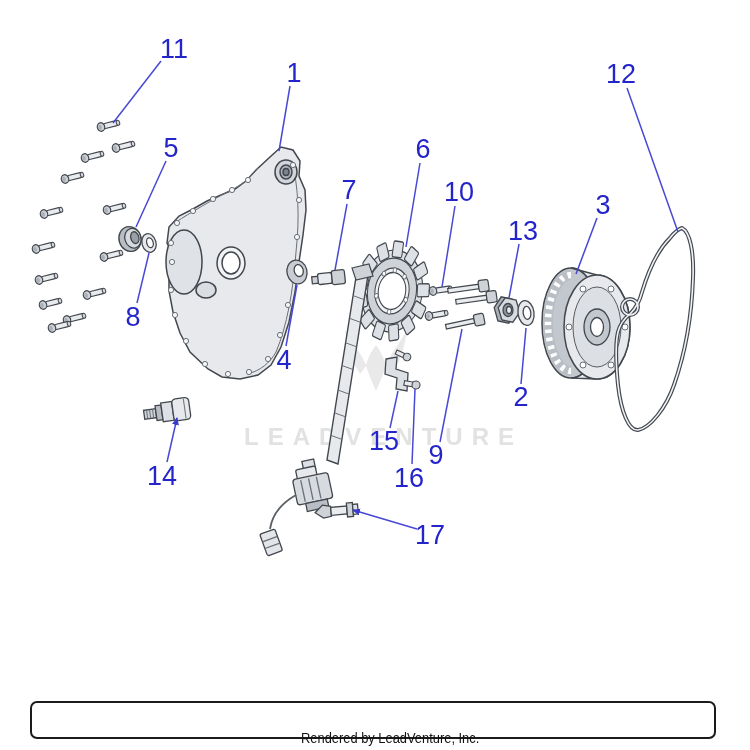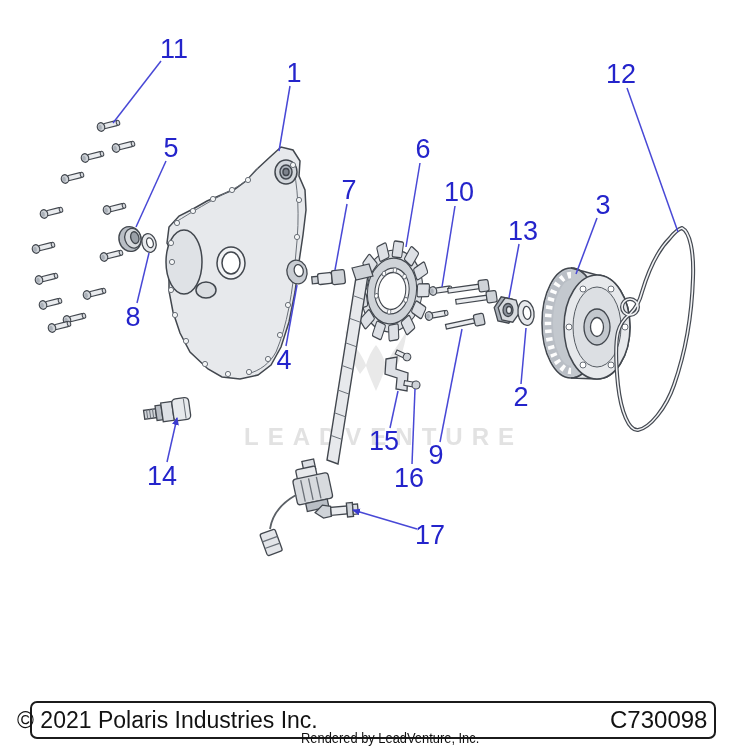--- a/index.html
+++ b/index.html
@@ -302,17 +302,15 @@
         <line x1="390" y1="428" x2="398" y2="391" stroke="#4848d6" stroke-width="1.5"></line>
         <text x="384" y="441" text-anchor="middle" dominant-baseline="central" fill="#2424cb" class="callout">15</text>
         <line x1="412" y1="464" x2="415" y2="389" stroke="#4848d6" stroke-width="1.5"></line>
         <text x="409" y="478" text-anchor="middle" dominant-baseline="central" fill="#2424cb" class="callout">16</text>
         <line x1="417" y1="529" x2="353" y2="510" stroke="#4848d6" stroke-width="1.5" marker-end="url(#arrow)"></line>
         <text x="430" y="535" text-anchor="middle" dominant-baseline="central" fill="#2424cb" class="callout">17</text>
       </g>
 </svg>
 
 <div class="footer-box"></div>
-<div class="copyright">© 2021 Polaris Industries Inc.</div>
-<div class="diagram-code">C730098</div>
 <div class="rendered-by">Rendered by LeadVenture, Inc.</div>
 
 </div>
 
 </body></html>

